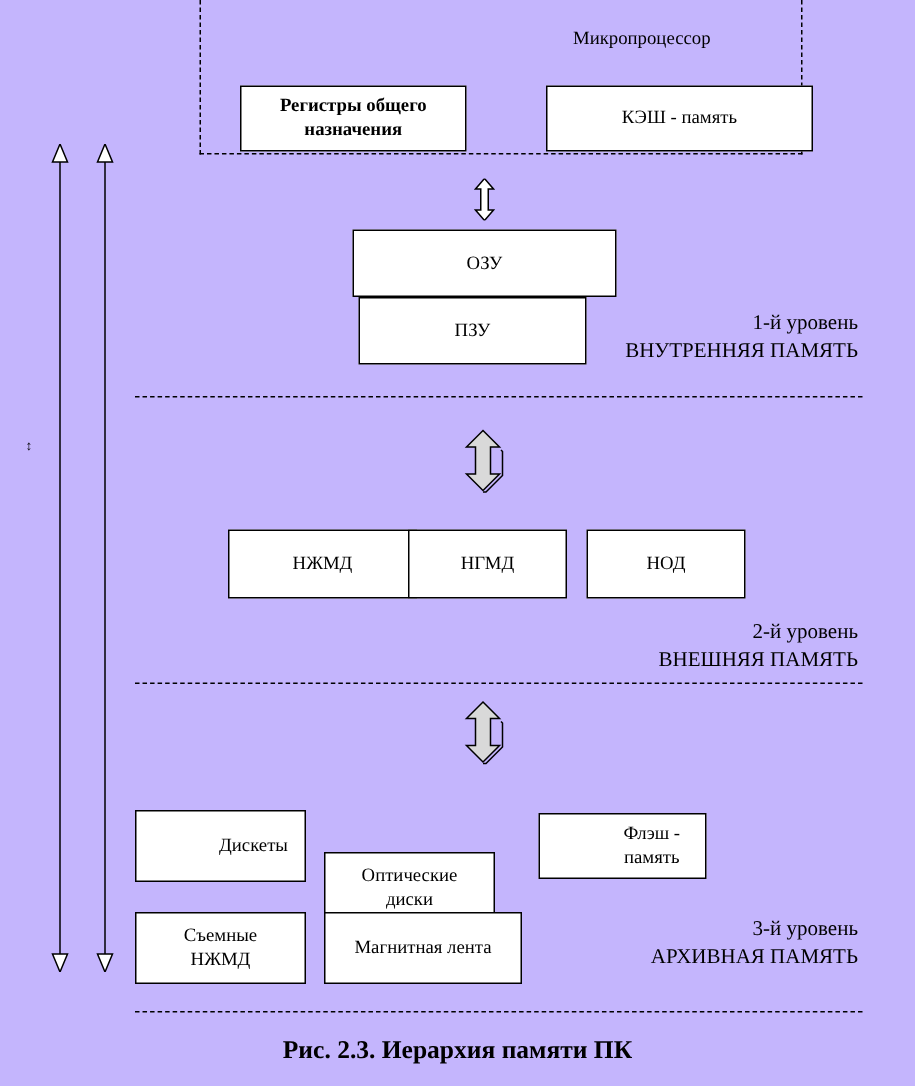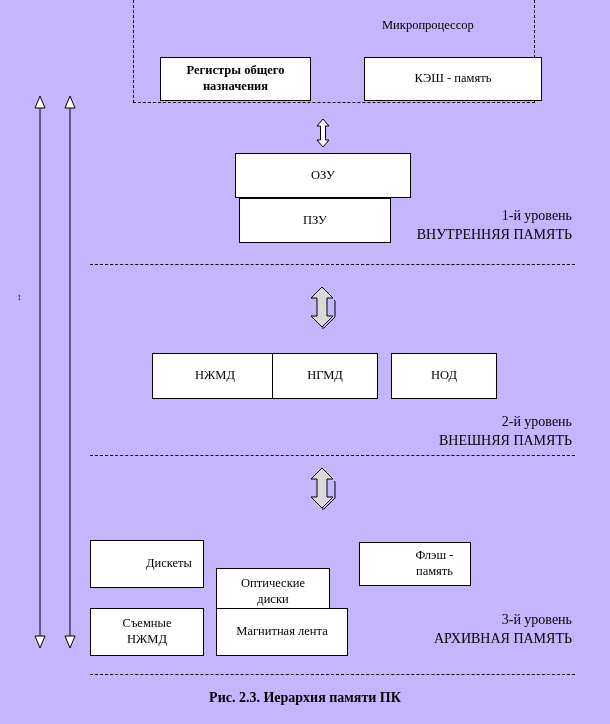--- a/index.html
+++ b/index.html
@@ -54,21 +54,21 @@
   }
   .level-label .ln1 { display: block; }
   .level-label .ln2 { display: block; }
   .divider {
     position: absolute;
     height: 0;
     border-top: 1px dashed #000000;
   }
   .caption {
     position: absolute;
-    font-size: 14px;
+    font-size: 17px;
     font-weight: bold;
     text-align: center;
     width: 100%;
     left: 0;
   }
   
   .arrow-thin {
     position: absolute;
     width: 14px;
     height: 28px;

